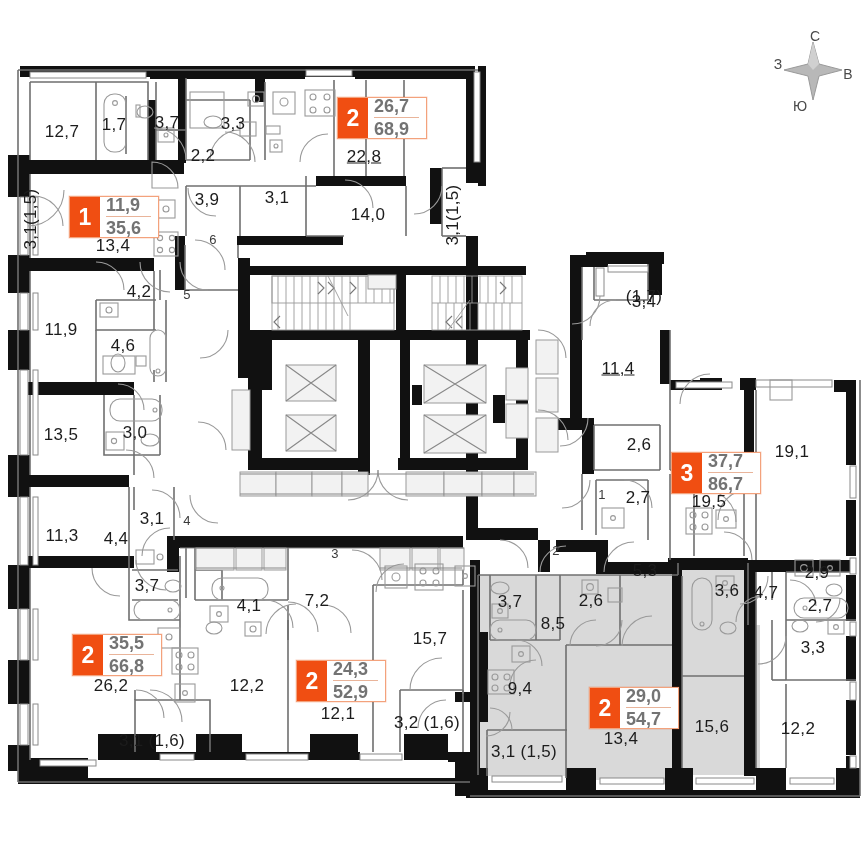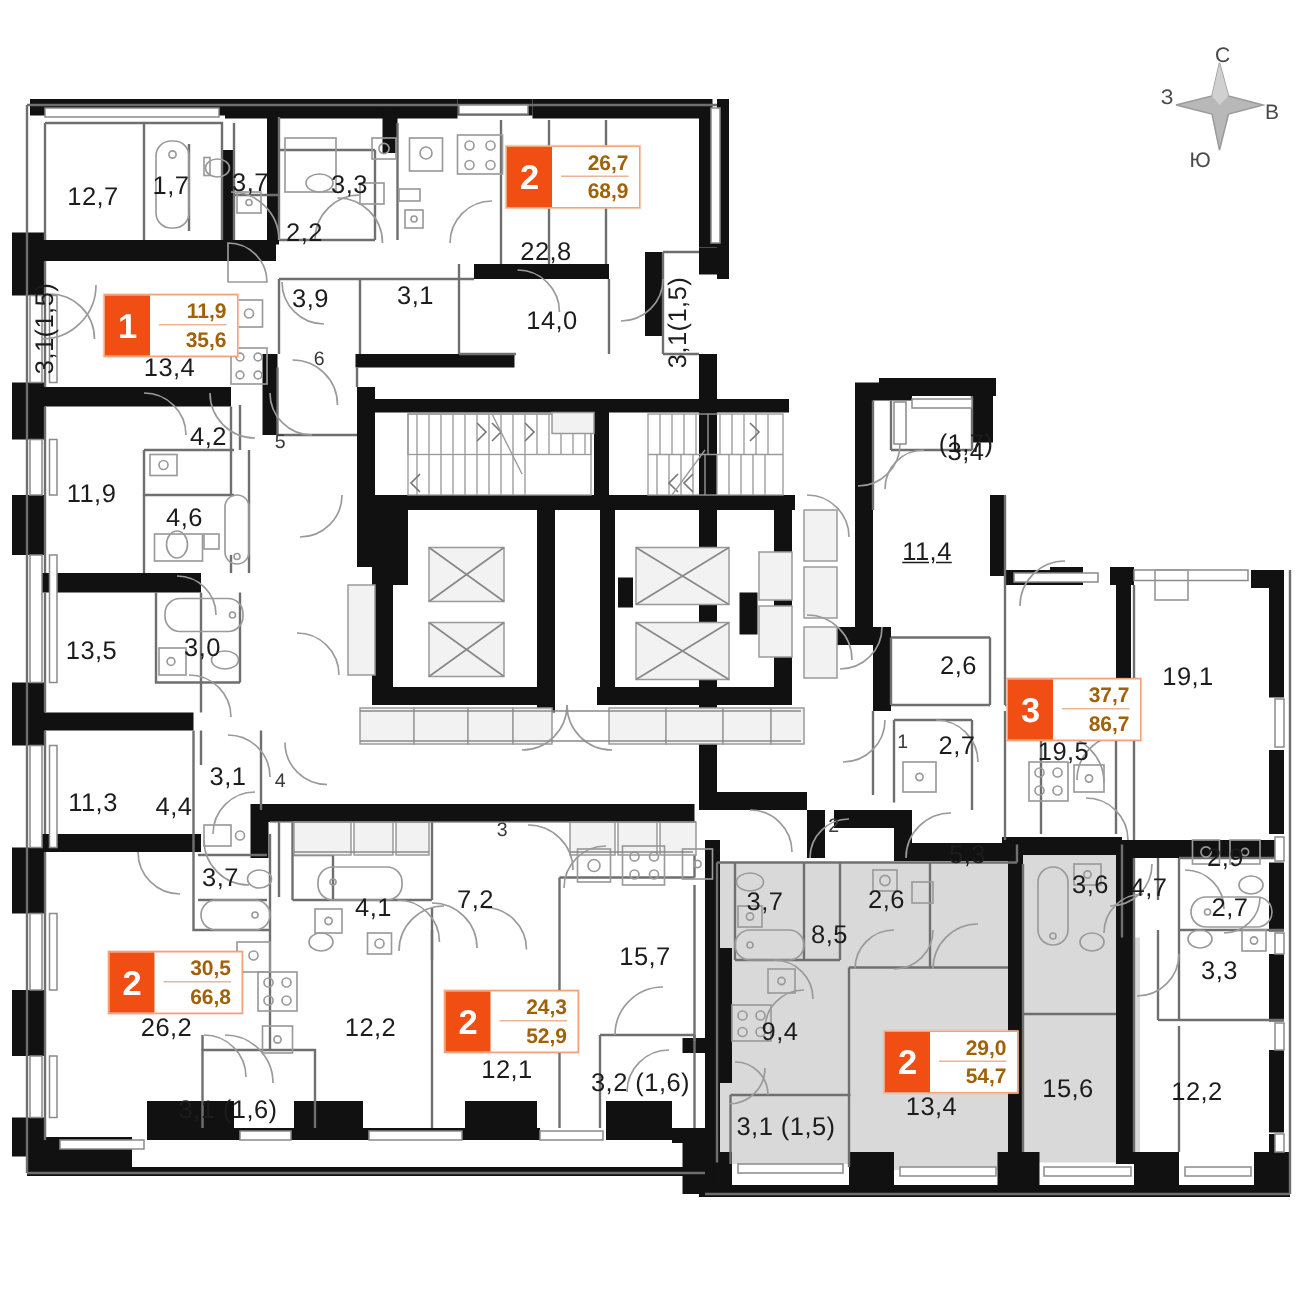--- a/index.html
+++ b/index.html
@@ -58,25 +58,25 @@
     flex: none;
   }
   .badge .areas {
     display: flex;
     flex-direction: column;
     justify-content: center;
     padding: 0 7px 0 6px;
     min-width: 58px;
   }
   .badge .areas span {
-    font-size: 14px;
+    font-size: 18px;
     font-weight: 700;
-    color: #a16207;
+    color: #737373;
     line-height: 1.06;
-    text-align: right;
+    text-align: left;
   }
   .badge .areas .top { border-bottom: 1px solid #e9b49a; padding-bottom: 1px; }
   .badge .areas .bot { padding-top: 2px; }
 
   
   #compass { position: absolute; left: 770px; top: 28px; width: 86px; height: 84px; }
   #compass .cl {
     position: absolute; font-size: 14px; color: #4a4a4a;
     font-family: "Liberation Sans", sans-serif;
     transform: translate(-50%,-50%);
@@ -648,21 +648,21 @@
       <path class="pt" d="M240,494 L534,494"></path>
     </g>
   </svg>
 
   <div id="labels">
       <div class="lbl" style="left: 62px; top: 131px;">12,7</div>
       <div class="lbl" style="left: 114px; top: 124px;">1,7</div>
       <div class="lbl" style="left: 167px; top: 122px;">3,7</div>
       <div class="lbl" style="left: 233px; top: 123px;">3,3</div>
       <div class="lbl" style="left: 203px; top: 155px;">2,2</div>
-      <div class="lbl" style="left: 364px; top: 168px;">22,8</div>
+      <div class="lbl" style="left: 364px; top: 156px; text-decoration: underline;">22,8</div>
       <div class="lbl vert" style="left: 30px; top: 219px;">3,1(1,5)</div>
       <div class="lbl" style="left: 113px; top: 245px;">13,4</div>
       <div class="lbl" style="left: 207px; top: 199px;">3,9</div>
       <div class="lbl" style="left: 277px; top: 197px;">3,1</div>
       <div class="lbl" style="left: 368px; top: 214px;">14,0</div>
       <div class="lbl vert" style="left: 452px; top: 215px;">3,1(1,5)</div>
       <div class="lbl sm" style="left: 213px; top: 239px;">6</div>
       <div class="lbl" style="left: 139px; top: 291px; text-align: center;">4,2</div>
       <div class="lbl sm" style="left: 187px; top: 294px;">5</div>
       <div class="lbl" style="left: 61px; top: 329px;">11,9</div>
@@ -726,21 +726,21 @@
       <div class="badge" style="left: 716px; top: 473px;">
         <div class="rooms">3</div>
         <div class="areas">
           <span class="top">37,7</span>
           <span class="bot">86,7</span>
         </div>
       </div>
       <div class="badge" style="left: 117px; top: 655px;">
         <div class="rooms">2</div>
         <div class="areas">
-          <span class="top">30,5</span>
+          <span class="top">35,5</span>
           <span class="bot">66,8</span>
         </div>
       </div>
       <div class="badge" style="left: 341px; top: 681px;">
         <div class="rooms">2</div>
         <div class="areas">
           <span class="top">24,3</span>
           <span class="bot">52,9</span>
         </div>
       </div>

